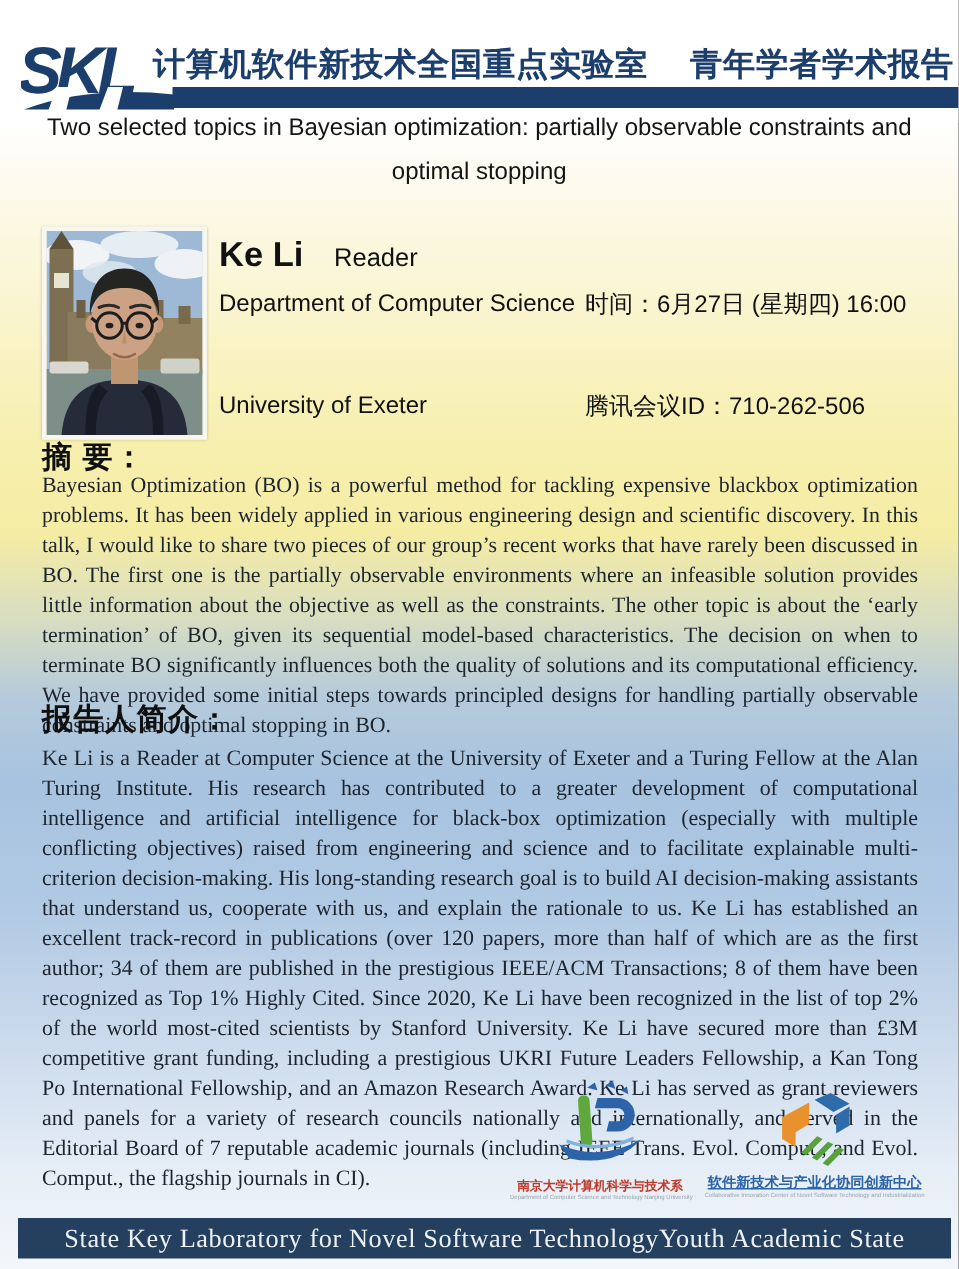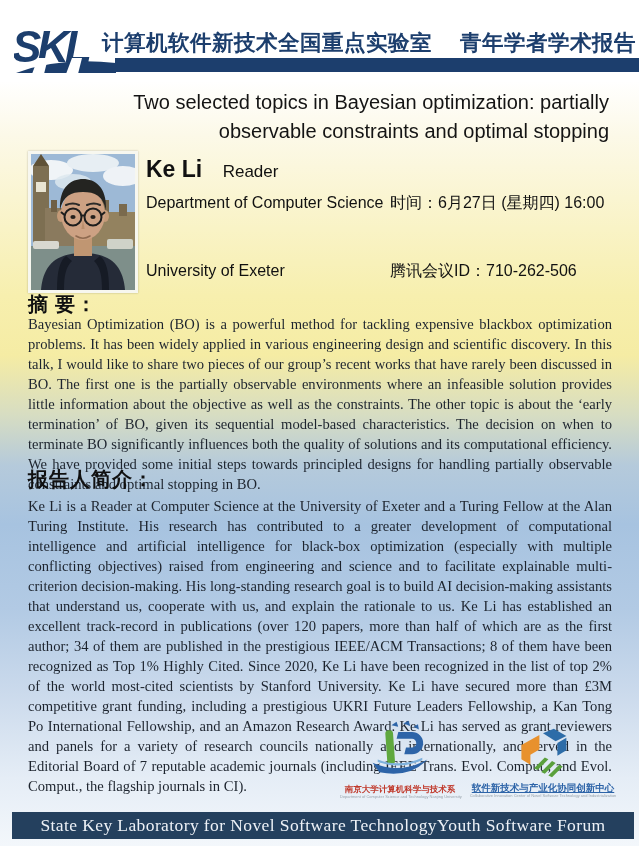--- a/index.html
+++ b/index.html
@@ -20,23 +20,23 @@
   .skl-logo{position:absolute;left:14px;top:24px;width:104px;height:50px;}
   .header-titles{
     position:absolute;left:102px;top:28px;width:537px;
     color:#1c3e6d;font-weight:bold;font-size:21.5px;letter-spacing:.5px;
     white-space:nowrap;
   }
   .header-titles .gap{display:inline-block;width:28px;}
   .header-bar{position:absolute;left:115px;top:58px;right:0;height:14px;background:#1c3e6d;}
   
   .talk-title{
-    position:absolute;left:30px;top:88px;width:579px;
-    text-align:right;color:#141414;
-    font-size:20px;line-height:29px;font-weight:400;
+    position:absolute;left:30px;top:71px;width:579px;
+    text-align:center;color:#141414;
+    font-size:16px;line-height:29px;font-weight:400;
   }
   
   .photo{
     position:absolute;left:28px;top:151px;width:104px;height:136px;
     border:3px solid #f7f7ef;box-sizing:content-box;
     box-shadow:0 0 2px rgba(0,0,0,.25);
   }
   .speaker-name-row{position:absolute;left:146px;top:156px;}
   .speaker-name{font-size:23px;font-weight:bold;color:#111;display:inline-block;}
   .speaker-position{font-size:17px;color:#111;display:inline-block;margin-left:16px;}
@@ -170,16 +170,16 @@
       <polygon points="20,44 32,32 36,34 24,46" fill="#5aa03c"></polygon>
       <polygon points="28,48 40,36 44,38 32,50" fill="#5aa03c"></polygon>
       <polygon points="36,52 48,40 52,42 40,54" fill="#5aa03c"></polygon>
     </svg>
     <div class="logo-name-blue">软件新技术与产业化协同创新中心</div>
     <div class="logo-sub">Collaborative Innovation Center of Novel Software Technology and Industrialization</div>
   </div>
 
   <div class="footer-bar">
     <span>State Key Laboratory for Novel Software Technology</span>
-    <span>Youth  Software Forum</span>
+    <span>Youth  Academic State</span>
   </div>
 
 </div>
 
 </body></html>

